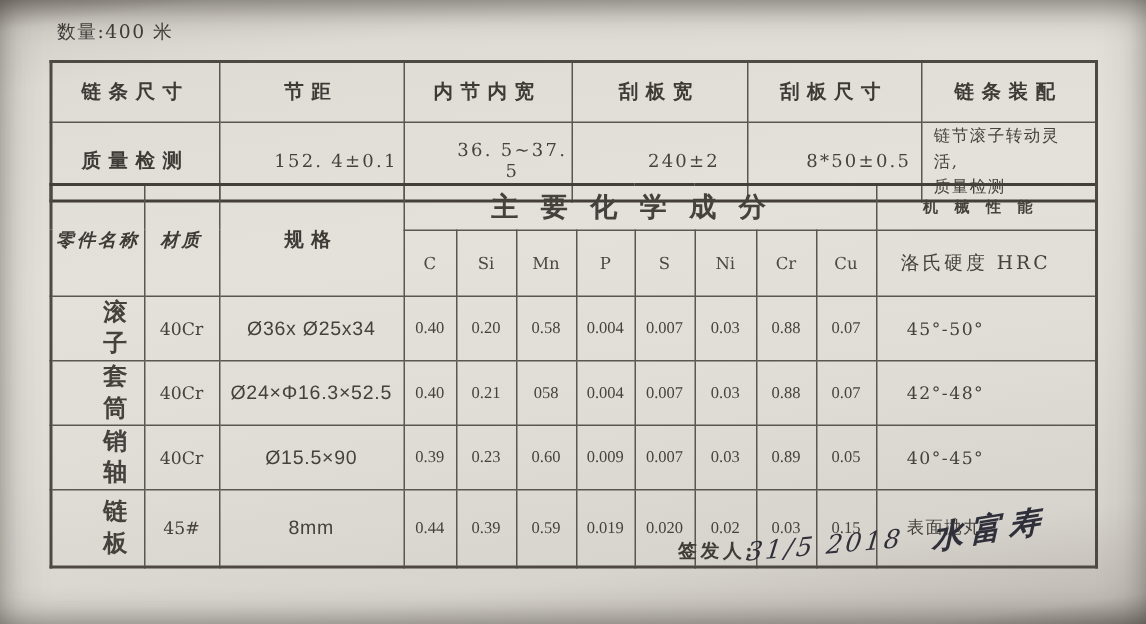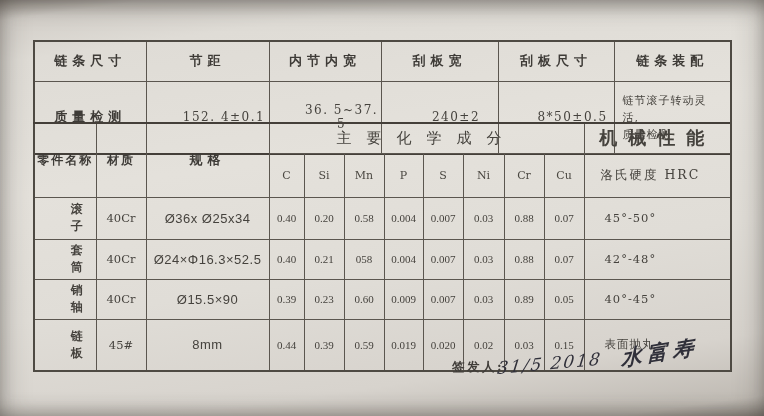--- a/index.html
+++ b/index.html
@@ -21,48 +21,49 @@
   .qty  { left:38px; }
   .date { left:567px; }
 
   table { position:absolute; left:33px; border-collapse:collapse; table-layout:fixed; width:697px; }
   td { border:1px solid #5b564f; text-align:center; vertical-align:middle;
        padding:0 2px; overflow:hidden; }
   .t-upper { top:40px;  border:2px solid #4e4a43; border-bottom:2px solid #443f39; }
   .t-lower { top:122px; border:2px solid #4e4a43; border-top:2px solid #443f39; }
 
   .hcell   { font-weight:bold; font-size:13px; letter-spacing:5px; color:#3e3b37;margin-left:28px; }
-  .hcell-sm{ font-weight:bold; font-size:12px; letter-spacing:2px; color:#3e3b37; }
+  .hcell-sm{ font-weight:bold; font-size:12px; letter-spacing:2px; color:#3e3b37;font-style:italic; }
   .val     { font-size:12px; letter-spacing:1.5px;padding-left:35px; }
-  .note    { text-align:left; font-size:11px; line-height:1.55; padding:10px 8px; letter-spacing:1px; }
-  .chem-h  { font-weight:normal; font-size:15px; letter-spacing:15px; }
-  .mech-h  { font-weight:bold; font-size:18px; letter-spacing:11px; }
+  .note    { text-align:left; font-size:11px; line-height:1.55; padding:0 8px; letter-spacing:1px; }
+  .chem-h  { font-weight:bold; font-size:18px; letter-spacing:15px; }
+  .mech-h  { font-weight:bold; font-size:10px; letter-spacing:11px; }
   .sub     { font-size:11px; color:#4a4741; }
   .mech-sub{ text-align:left; padding-left:16px; font-size:12.5px; letter-spacing:2px; }
-  .pname   { font-weight:bold; font-size:12px; letter-spacing:7px;padding-left:32px; }
+  .pname   { font-weight:bold; font-size:16px; letter-spacing:7px;padding-left:32px; }
   .mat     { font-size:11.5px; }
   .spec    { font-family:"Liberation Sans","DejaVu Sans",sans-serif; font-size:13px; letter-spacing:.5px; }
   .num     { font-size:11px;font-family:Liberation Serif, serif; }
   .mechval { text-align:left; padding-left:20px; font-size:11.5px; letter-spacing:1px; }
 
   .footlabel { position:absolute; font-size:12.5px; letter-spacing:2.5px; color:#403d39; }
   .stamp  { left:65px;  top:361px; }
   .issuer { left:452px; top:359px;font-weight:bold; }
 
   .hand { position:absolute; left:497px; top:344px; color:#30303a; transform:rotate(-5deg);
           font-style:italic; white-space:nowrap; }
   .hand-date { font-size:17px; letter-spacing:2px; transform:skewX(-12deg); display:inline-block; }
   .hand-sig  { font-size:21px; font-weight:bold; letter-spacing:5px; margin-left:14px;
                display:inline-block; transform:rotate(-4deg) skewX(-8deg); }
 </style>
 </head>
 <body>
 
 <div class="photo">
 
+  <div class="toplabel qty">数量:400 米</div>
 
   <table class="t-upper">
     <colgroup>
       <col style="width:112px">
         <col style="width:123px">
         <col style="width:112px">
       <col style="width:117px">
         <col style="width:116px">
         <col style="width:117px">
     </colgroup>

